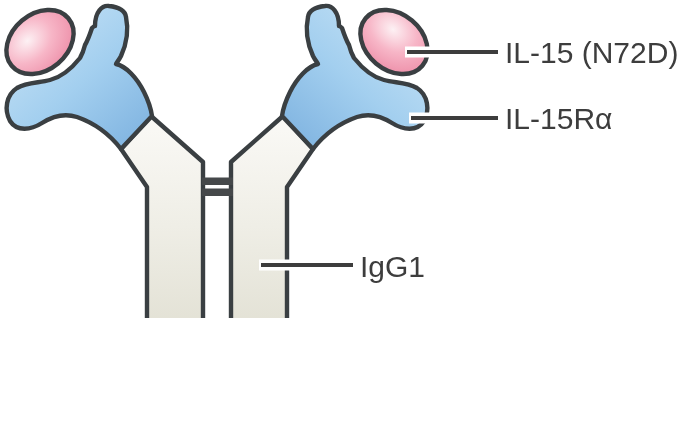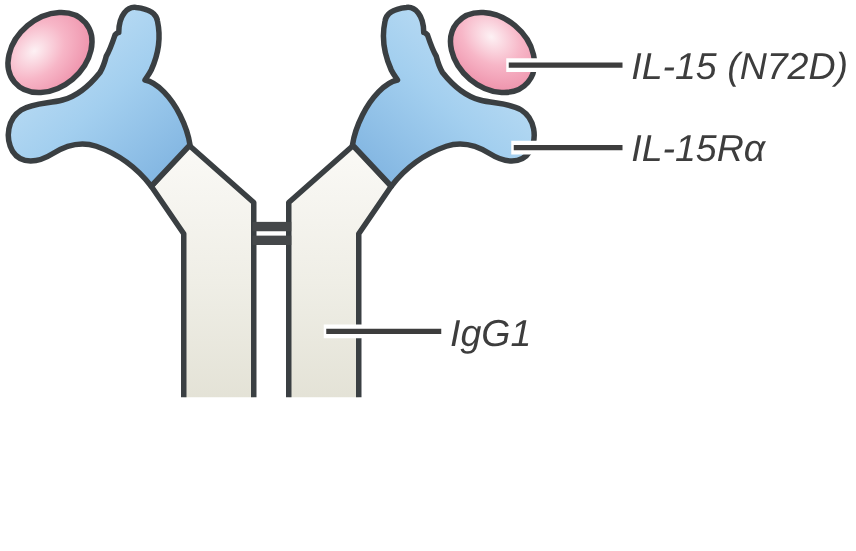--- a/index.html
+++ b/index.html
@@ -3,21 +3,20 @@
 <meta charset="utf-8">
 <style>
   html,body { margin:0; padding:0; }
   body { font-family: "Liberation Sans", sans-serif; }
   .canvas {
     position: relative;
     width: 685px;
     height: 318px;
     background: var(--background, #ffffff);
     overflow: hidden;
-    font-style: italic;
   }
   svg { display:block; }
 
   
   .outlined      { stroke: var(--outline, #3a3f42); stroke-width: 4.4;
                    stroke-linejoin: round; stroke-linecap: round; }
   .bar           { fill: var(--disulfide, #45484a); }
   .lead-casing   { stroke: var(--background, #ffffff); stroke-width: 11; fill:none; }
   .lead-line     { stroke: var(--label_text, #3d3d3d); stroke-width: 4.2; fill:none; }
   .diagram-label { fill: var(--label_text, #3d3d3d); font-size: 30px;

